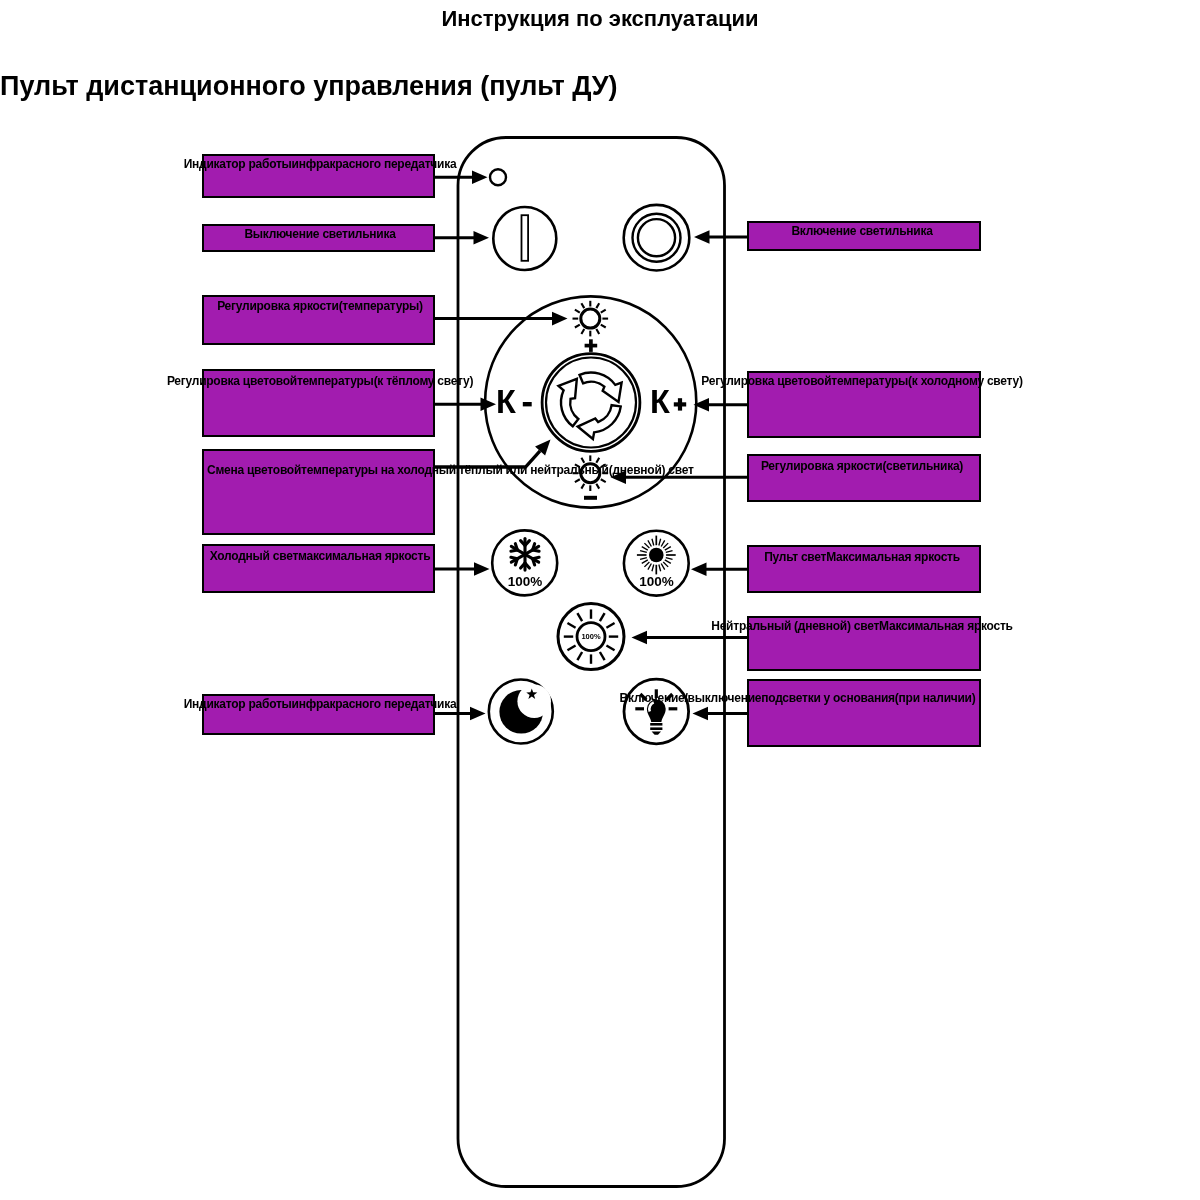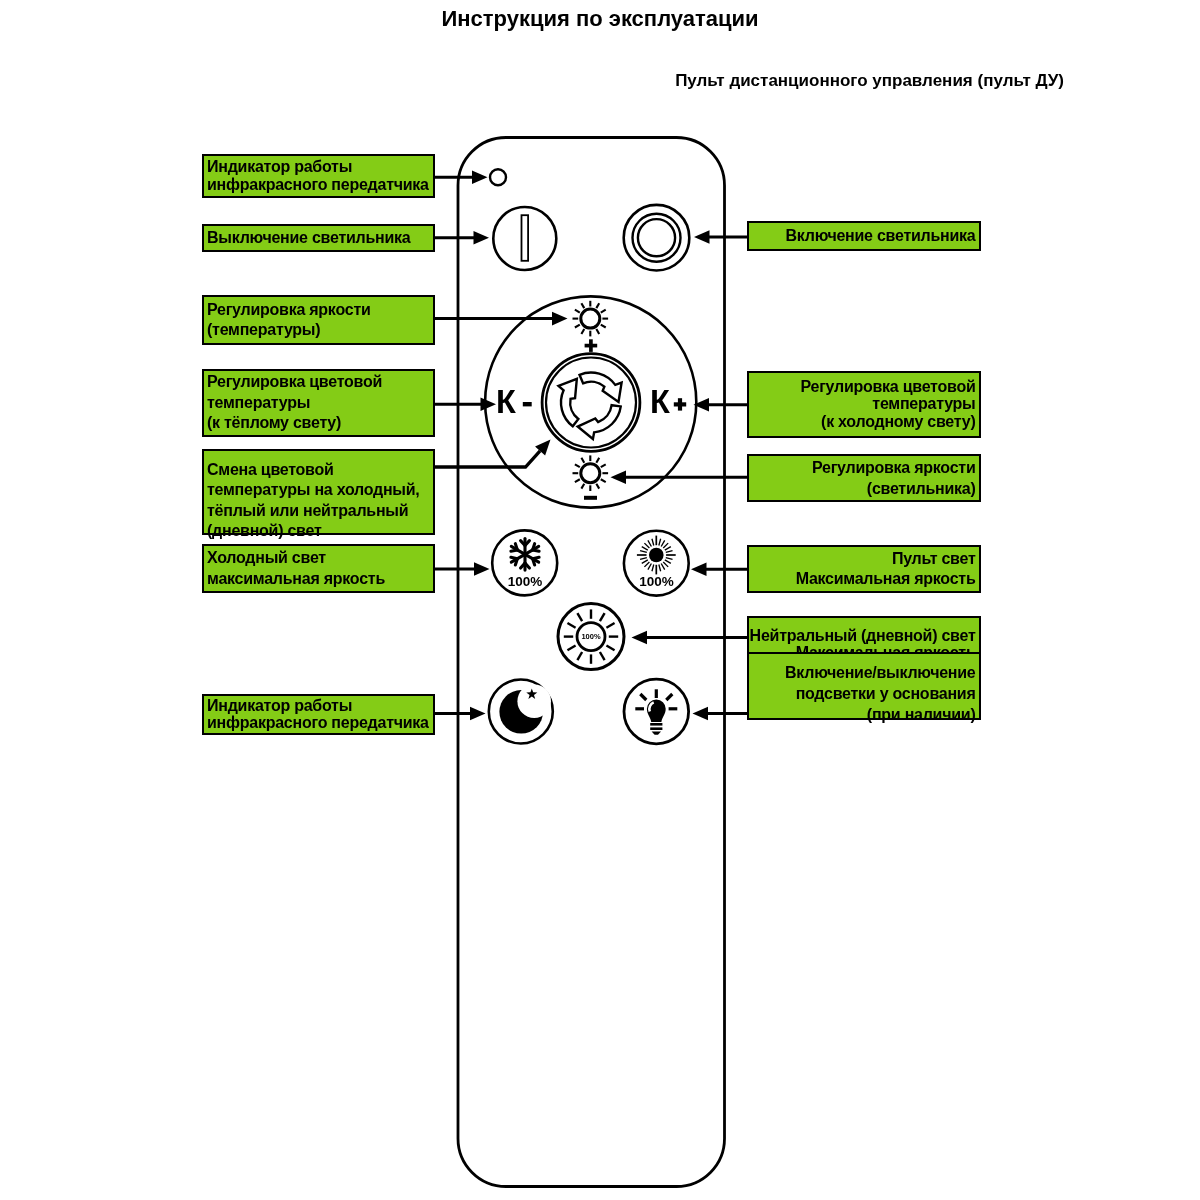--- a/index.html
+++ b/index.html
@@ -1,25 +1,25 @@
 <!DOCTYPE html>
 <html><head>
 <meta charset="utf-8">
 <style>
 * { margin:0; padding:0; box-sizing:border-box; }
 html,body { width:1200px; height:1200px; background:#fff; }
 #page { position:relative; width:1200px; height:1200px; overflow:hidden;
   font-family:"Liberation Sans", sans-serif; color:#000; }
 .title { position:absolute; left:0; top:6px; width:1200px; text-align:center;
   font-size:22px; font-weight:bold; }
-.subtitle { position:absolute; left:0; top:71px; width:1064px; text-align:right;
-  font-size:17px; font-weight:bold; }
-.box { position:absolute; border:2.3px solid #000; background:#84cc16;
-  font-size:16px; font-weight:bold; line-height:17.4px; letter-spacing:-0.25px;
-  display:flex; flex-direction:column; justify-content:center; }
+.subtitle { position:absolute; left:0; top:71px; width:1064px; text-align:left;
+  font-size:27px; font-weight:bold; }
+.box { position:absolute; border:2.3px solid #000; background:#a21caf;
+  font-size:12px; font-weight:bold; line-height:17.4px; letter-spacing:-0.25px;
+  display:flex; flex-direction:row; justify-content:center; }
 .ln { white-space:nowrap; }
 .lbox { left:202px; width:233px; padding-left:3px; text-align:left; }
 .rbox { left:746.5px; width:234px; padding-right:3px; text-align:right; }
 </style>
 </head>
 <body>
 <div id="page">
 <svg width="1200" height="1200" viewBox="0 0 1200 1200" xmlns="http://www.w3.org/2000/svg" font-family="Liberation Sans, sans-serif" style="position:absolute;left:0;top:0">
 <rect x="458" y="137.5" width="266.5" height="1049" rx="48" ry="48" fill="white" stroke="black" stroke-width="2.8"></rect>
 <circle cx="498" cy="177.3" r="8" fill="white" stroke="black" stroke-width="2.4"></circle>
@@ -233,20 +233,20 @@
       <div class="ln">(светильника)</div>
     </div>
 <div class="box rbox" style="top:544.6px;height:48.6px;line-height:20.3px;">
       <div class="ln">Пульт свет</div>
       <div class="ln">Максимальная яркость</div>
     </div>
 <div class="box rbox" style="top:616.3px;height:55px;line-height:17.2px;">
       <div class="ln">Нейтральный (дневной) свет</div>
       <div class="ln">Максимальная яркость</div>
     </div>
-<div class="box rbox" style="top:652px;height:68.0px;line-height:20.8px;padding-top:17px;justify-content:center;">
+<div class="box rbox" style="top:679.0px;height:68.0px;line-height:20.8px;padding-top:7px;justify-content:flex-end;">
       <div class="ln">Включение/выключение</div>
       <div class="ln">подсветки у основания</div>
       <div class="ln">(при наличии)</div>
     </div>
 <div class="title">Инструкция по эксплуатации</div>
 <div class="subtitle">Пульт дистанционного управления (пульт ДУ)</div>
 </div>
 
 </body></html>

